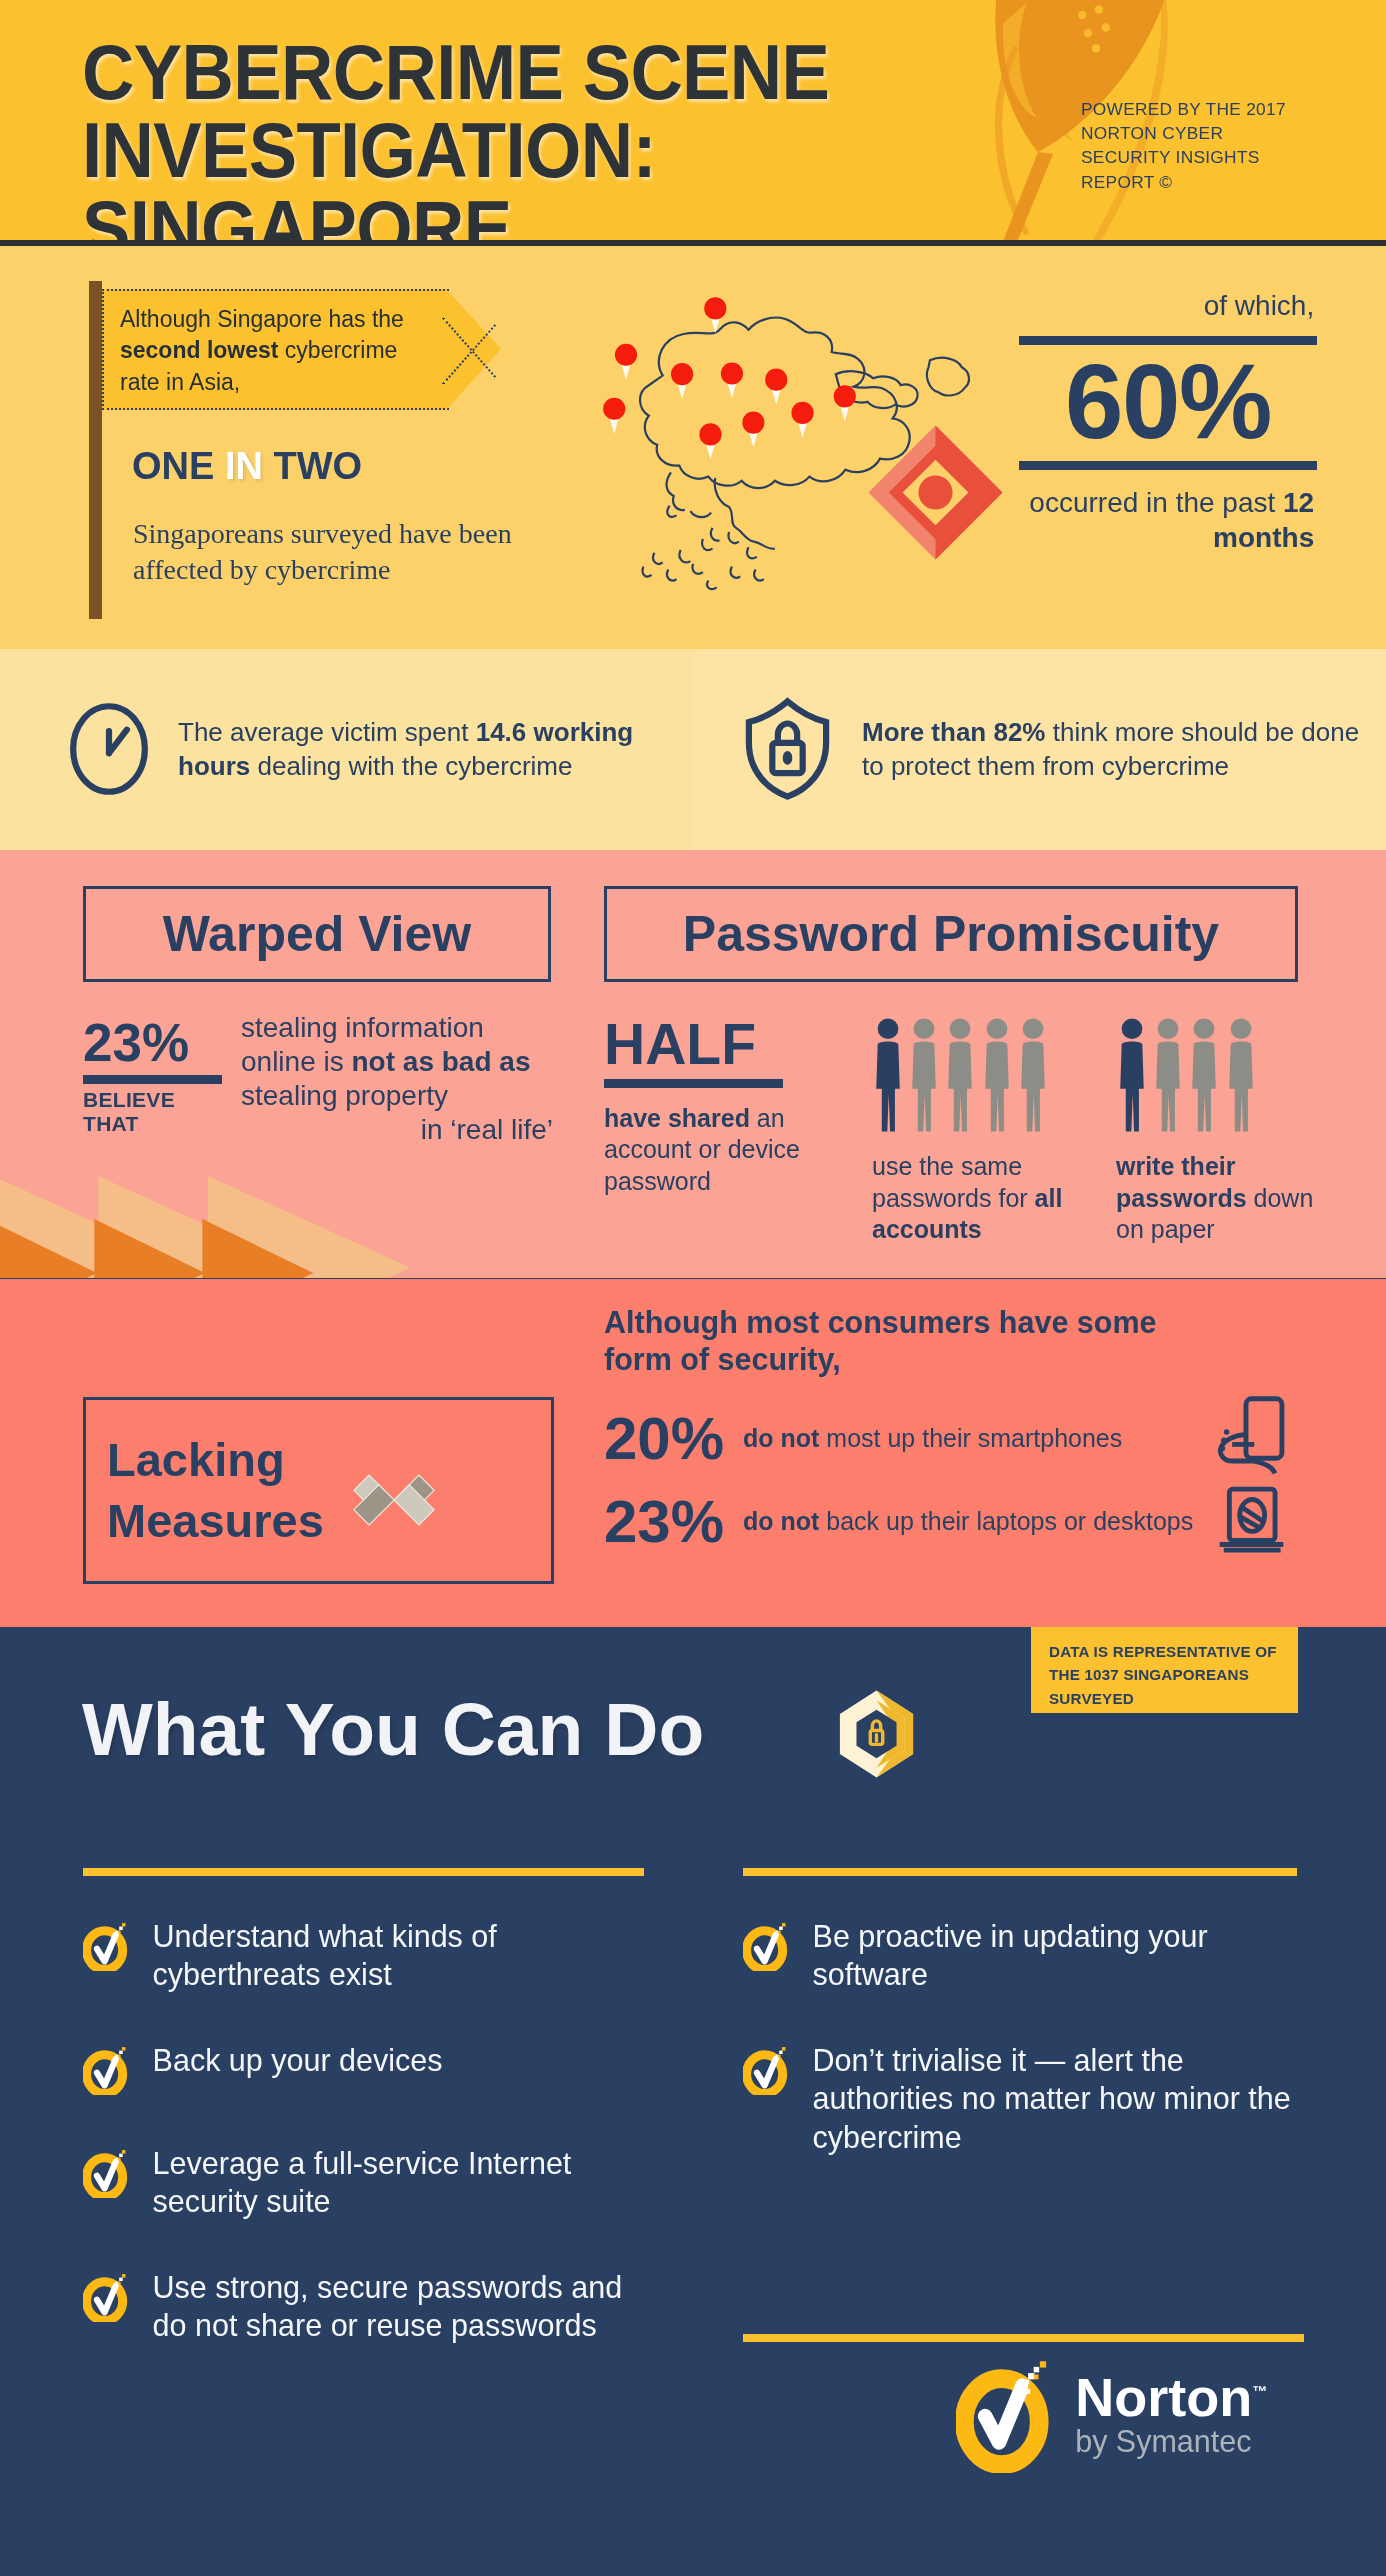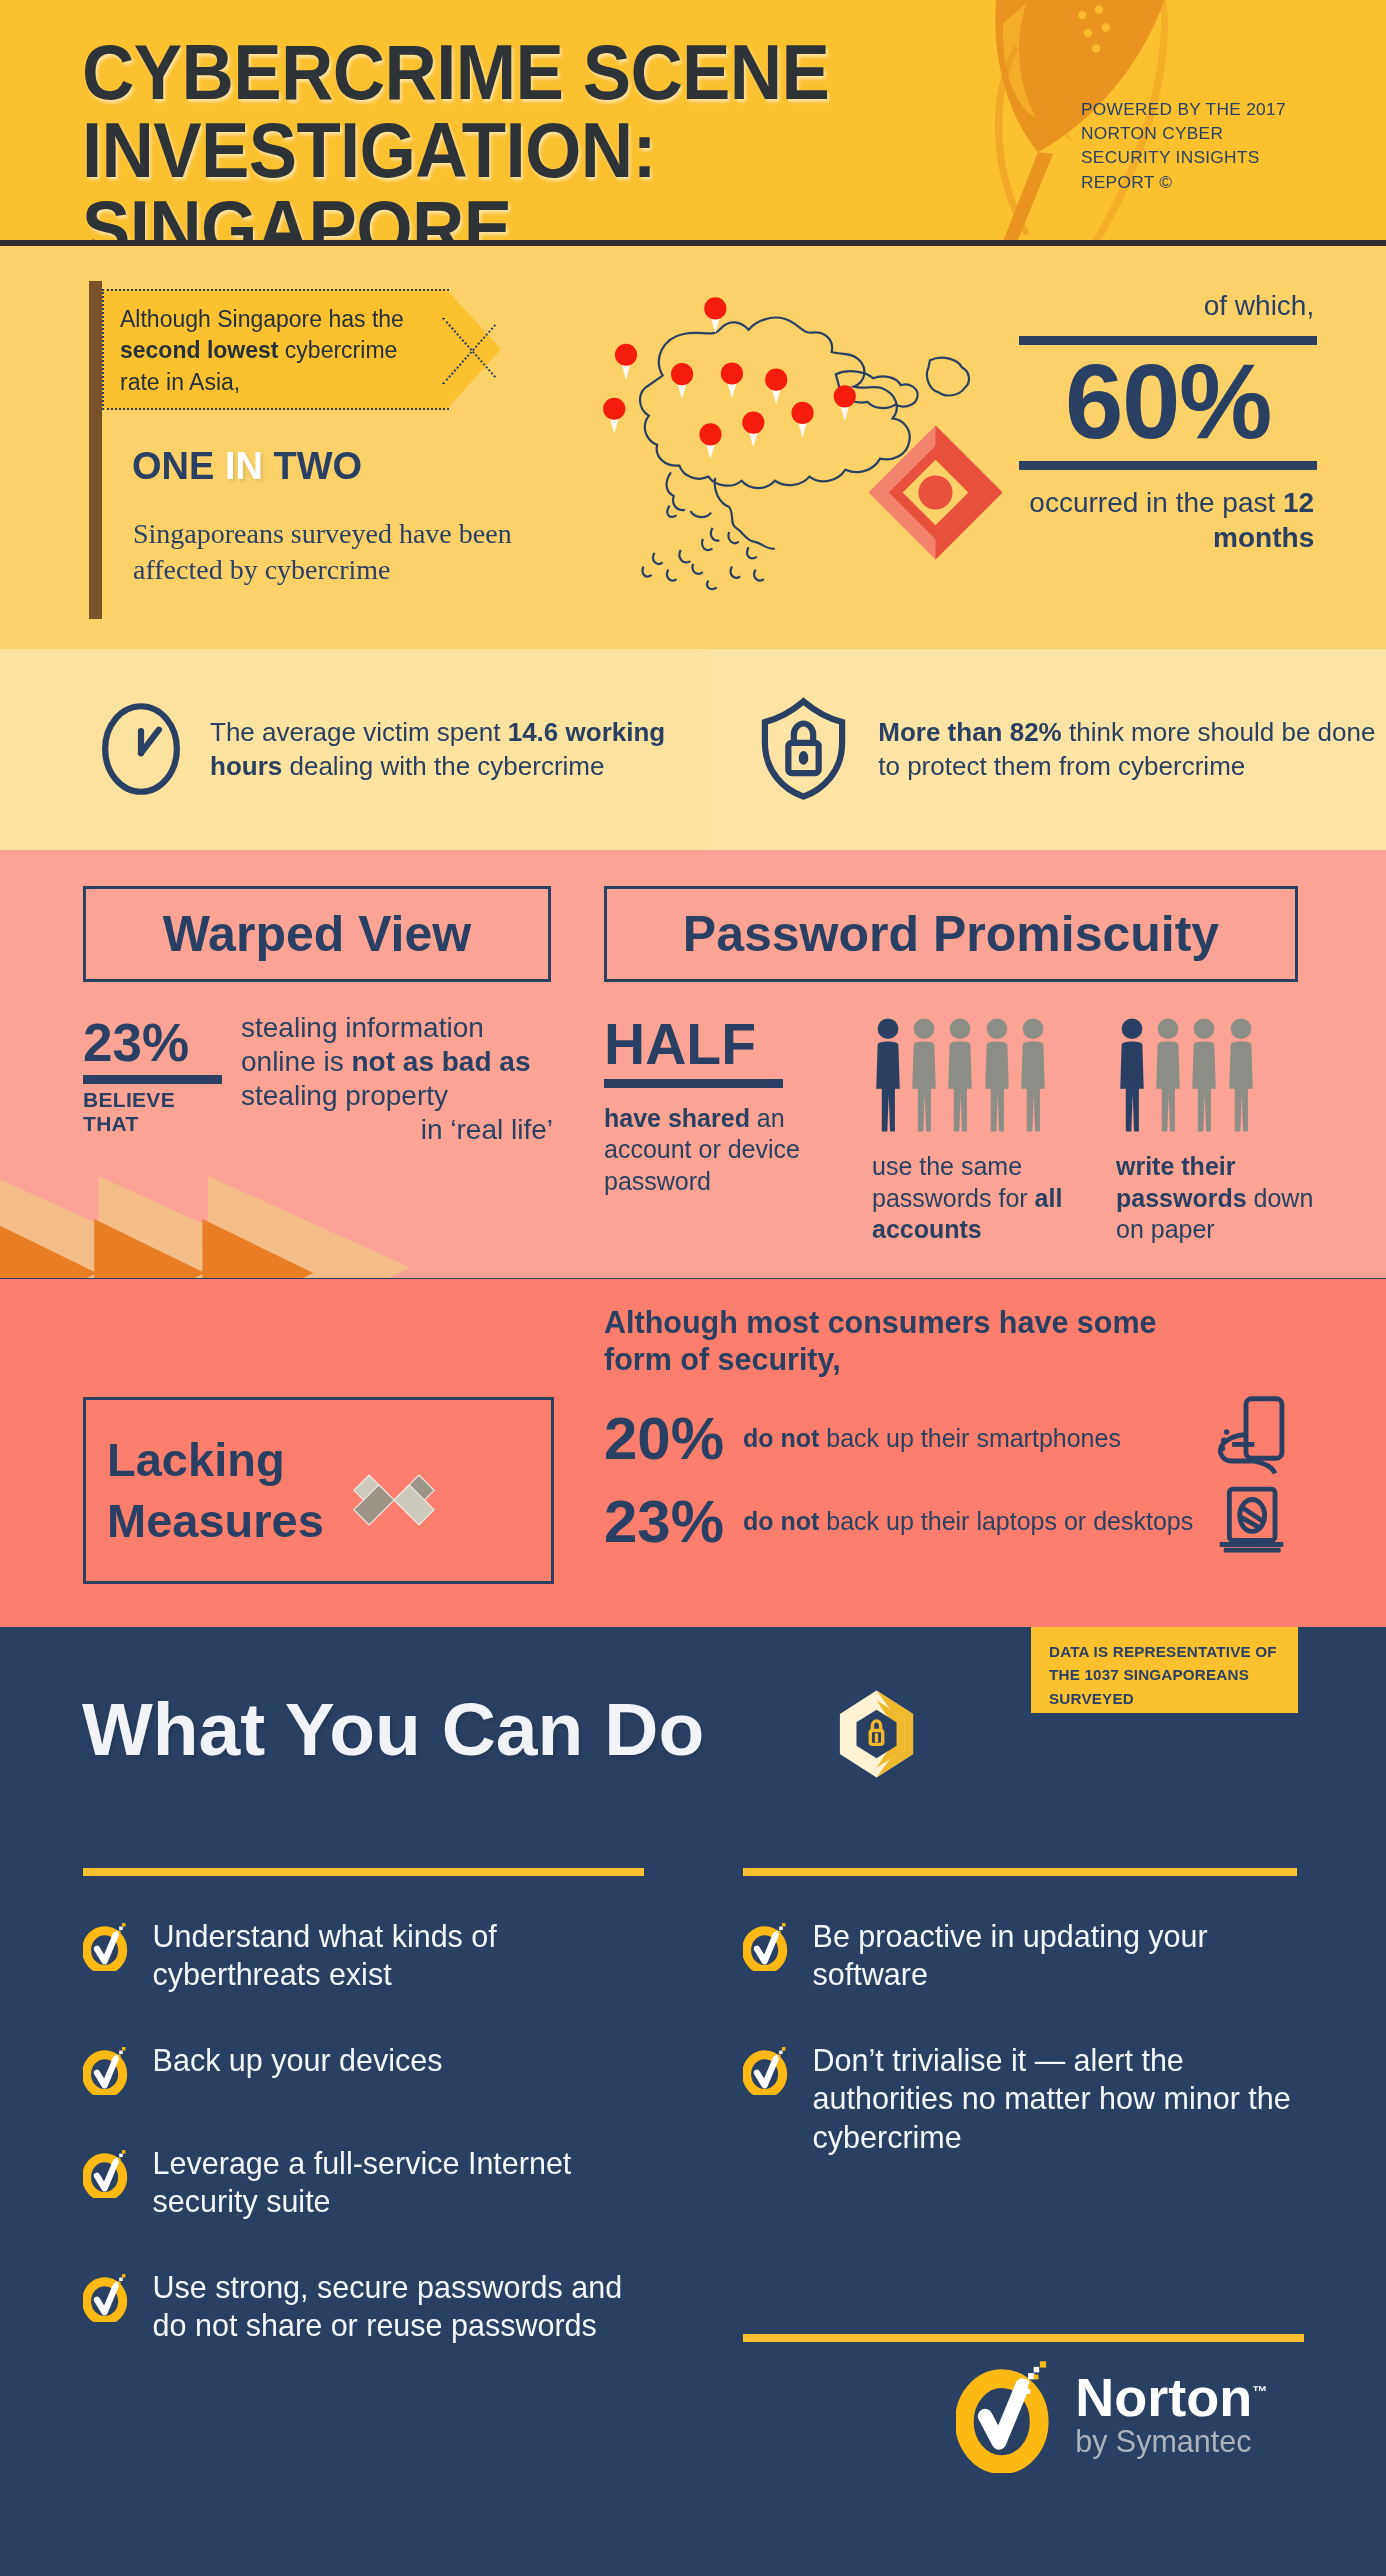--- a/index.html
+++ b/index.html
@@ -126,21 +126,21 @@
   }
   .stat60 .occurred b { font-weight: bold; }
 
   
   .band-facts {
     position: absolute; left: 0; top: 649px; width: 1386px; height: 201px;
     background: #fbe29e;
     display: flex;
   }
   .band-facts .cell { position: relative; display: flex; align-items: center; }
-  .band-facts .cell.left  { width: 693px; padding-left: 69px; margin-left: 32px; }
+  .band-facts .cell.left  { width: 693px; padding-left: 69px; }
   .band-facts .cell.right { width: 693px; padding-left: 49px; background: #fde4a4; }
   .fact-icon { flex: 0 0 auto; margin-right: 29px; }
   .fact-text {
     color: #2a4063; font-size: 26px; line-height: 1.30;
     font-family: "Liberation Sans Narrow", "Liberation Sans", sans-serif;
   }
   .fact-text b { font-weight: bold; }
 
   
   .band-warped {
@@ -561,21 +561,21 @@
           <path d="M65 65 L101 29 L123 51 L87 87 Z" fill="#9c9588"></path>
           <path d="M65 65 L29 101 L7 79 L43 43 Z" fill="#9c9588"></path>
           <path d="M65 65 L101 101 L123 79 L87 43 Z" fill="#cec9bd"></path>
         </g>
       </svg>
     </div>
 
     <div class="lack-rows">
       <div class="lack-row">
         <div class="pct">20%</div>
-        <div class="desc"><b>do not</b><span> back up their smartphones</span></div>
+        <div class="desc"><b>do not</b><span> most up their smartphones</span></div>
         <div class="dev">
           <svg width="75" height="83" viewBox="0 0 108 120">
             <g fill="none" stroke="#2a4063" stroke-width="7">
               <rect x="46" y="4" width="52" height="86" rx="8"></rect>
               <path d="M46 56 C30 56 14 64 10 74 C6 84 14 94 26 94 L58 94"></path>
               <path d="M26 70 L58 70"></path>
               <path d="M58 94 C70 96 84 102 88 112"></path>
             </g>
             <g fill="#2a4063">
               <circle cx="18" cy="52" r="4"></circle>

